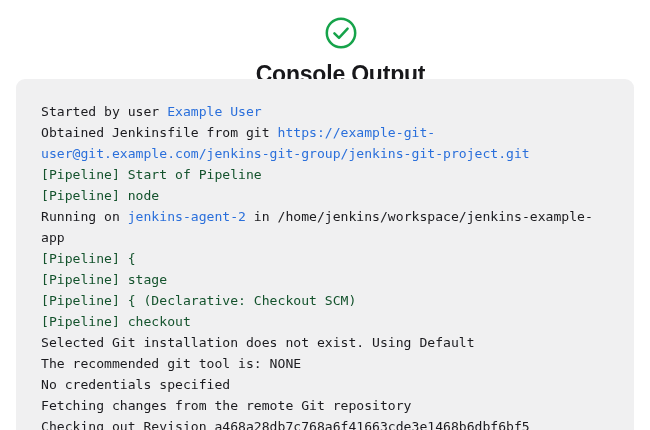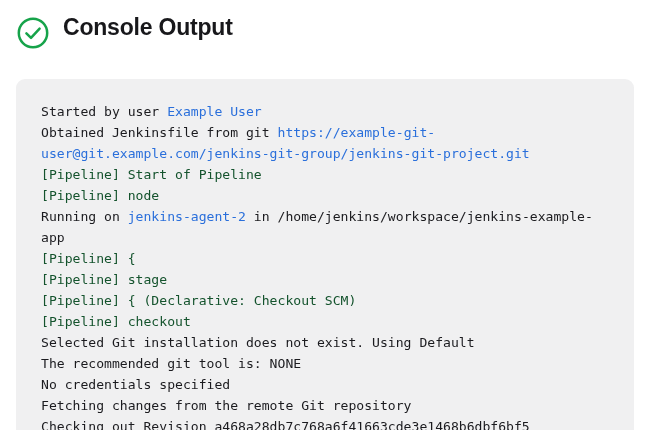--- a/index.html
+++ b/index.html
@@ -12,25 +12,26 @@
     width: 650px;
     height: 430px;
     overflow: hidden;
     font-family: "Liberation Sans", sans-serif;
     -webkit-font-smoothing: antialiased;
   }
 
   
   .header {
     display: flex;
-    align-items: flex-start;
+    align-items: center;
     gap: 13px;
-    padding: 16px 0 0 16px;
+    padding: 16px 0 0 31px;
     height: 46px;
     box-sizing: border-box;
+    flex-direction: column;
   }
   .status-icon {
     width: 34px;
     height: 34px;
     flex: 0 0 34px;
     display: block;
   }
   .page-title {
     font-size: 23px;
     font-weight: bold;

